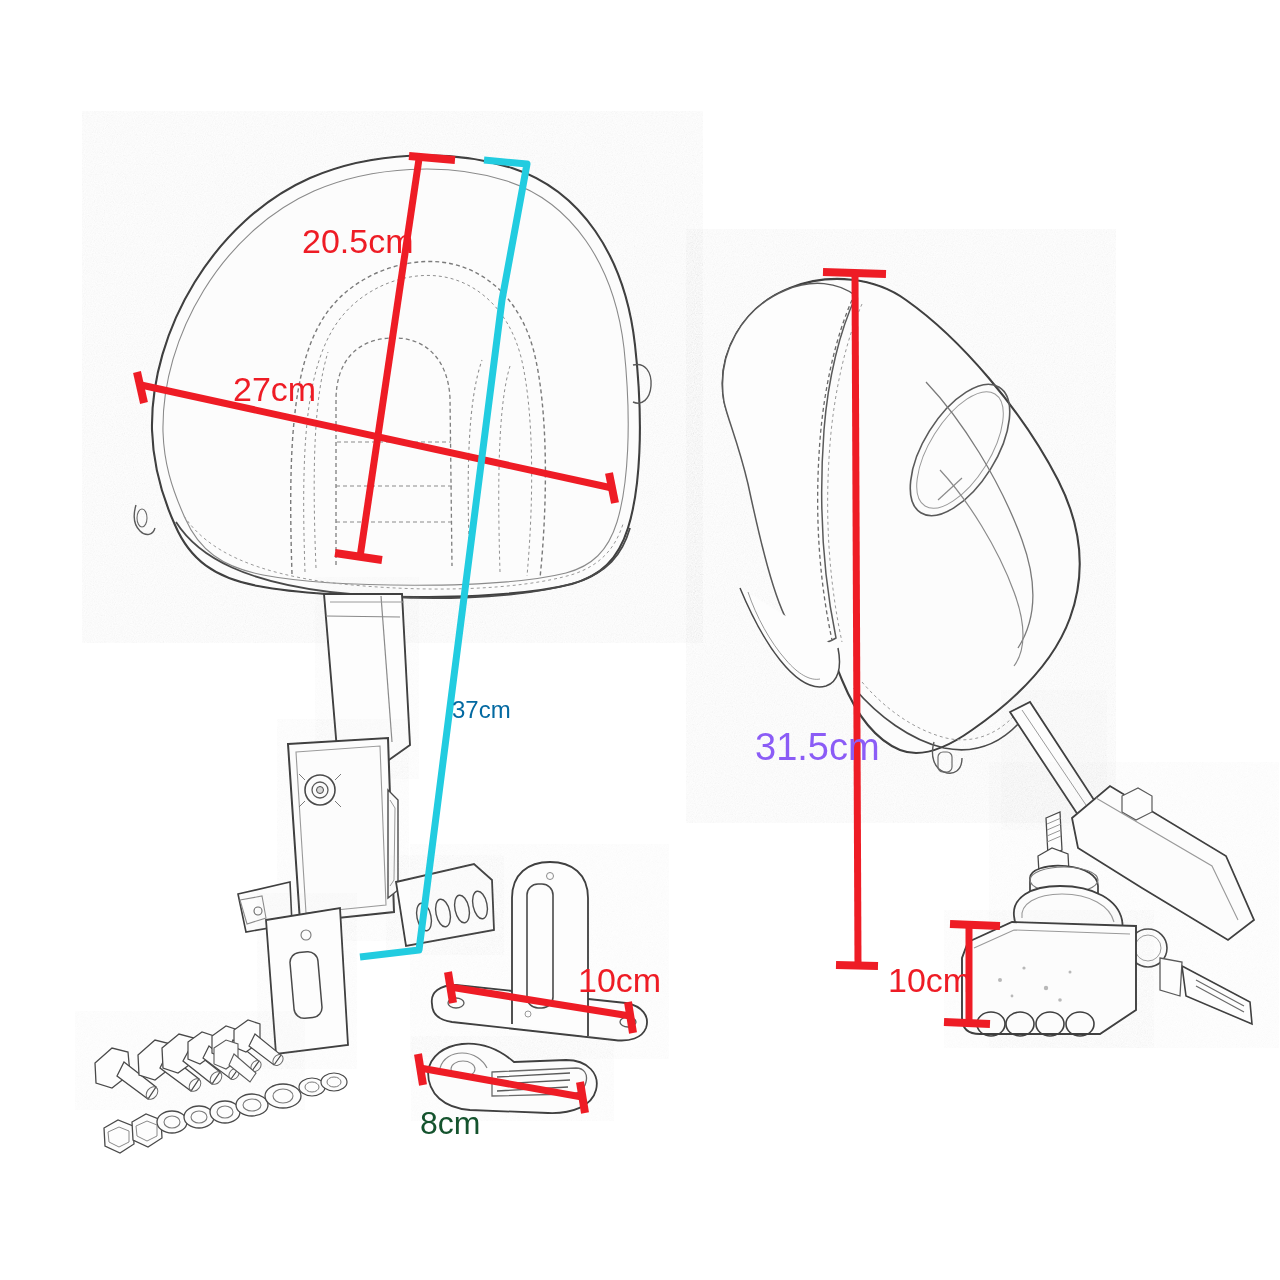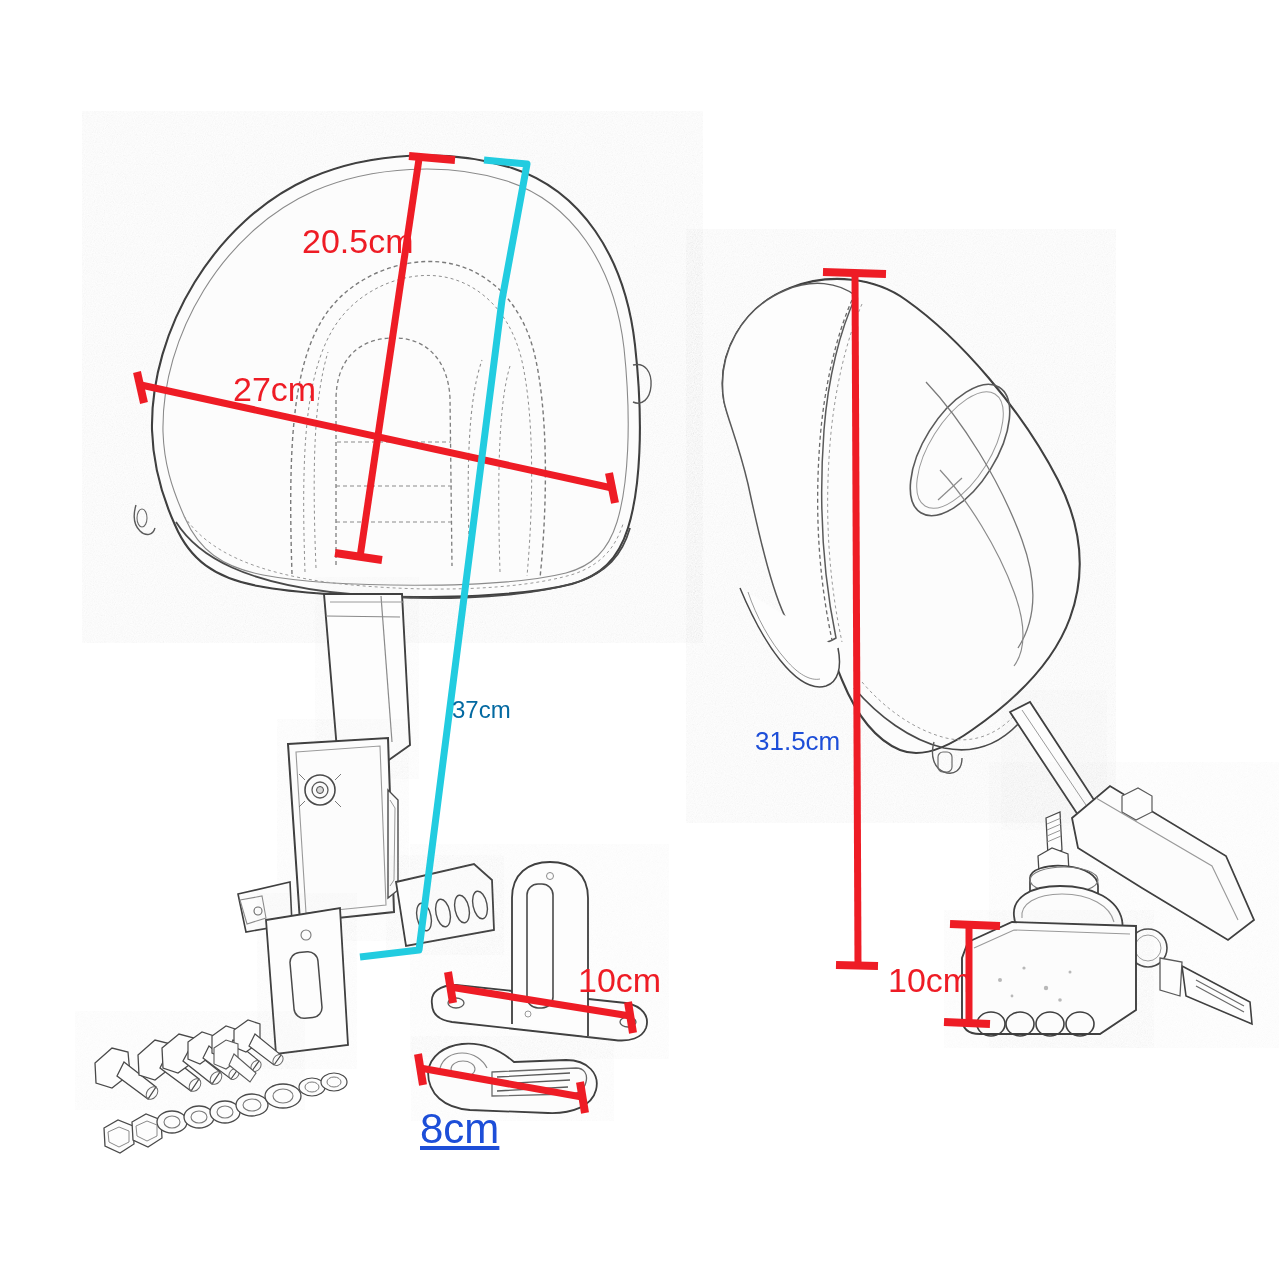--- a/index.html
+++ b/index.html
@@ -436,19 +436,19 @@
   </svg>
 
   <div class="dim-label" style="position:absolute; left:302px; top:222px; font-size:34px; color:#EE1C25; white-space:nowrap;">20.5cm</div>
 
   <div class="dim-label" style="position:absolute; left:233px; top:370px; font-size:34px; color:#EE1C25; white-space:nowrap;">27cm</div>
 
   <div class="dim-label" style="position:absolute; left:452px; top:648px; font-size:24px; color:#0369a1; white-space:nowrap;margin-top:48px;">37cm</div>
 
   <div class="dim-label" style="position:absolute; left:578px; top:961px; font-size:34px; color:#EE1C25; white-space:nowrap;">10cm</div>
 
-  <div class="dim-label" style="position:absolute; left:420px; top:1105px; font-size:42px; color:#1d4ed8; white-space:nowrap;text-decoration:underline;">8cm</div>
-
-  <div class="dim-label" style="position:absolute; left:755px; top:726px; font-size:26px; color:#1d4ed8; white-space:nowrap;">31.5cm</div>
+  <div class="dim-label" style="position:absolute; left:420px; top:1105px; font-size:32px; color:#14532d; white-space:nowrap;">8cm</div>
+
+  <div class="dim-label" style="position:absolute; left:755px; top:726px; font-size:38px; color:#8b5cf6; white-space:nowrap;">31.5cm</div>
 
   <div class="dim-label" style="position:absolute; left:888px; top:961px; font-size:34px; color:#EE1C25; white-space:nowrap;">10cm</div>
 
 </div>
 
 </body></html>

